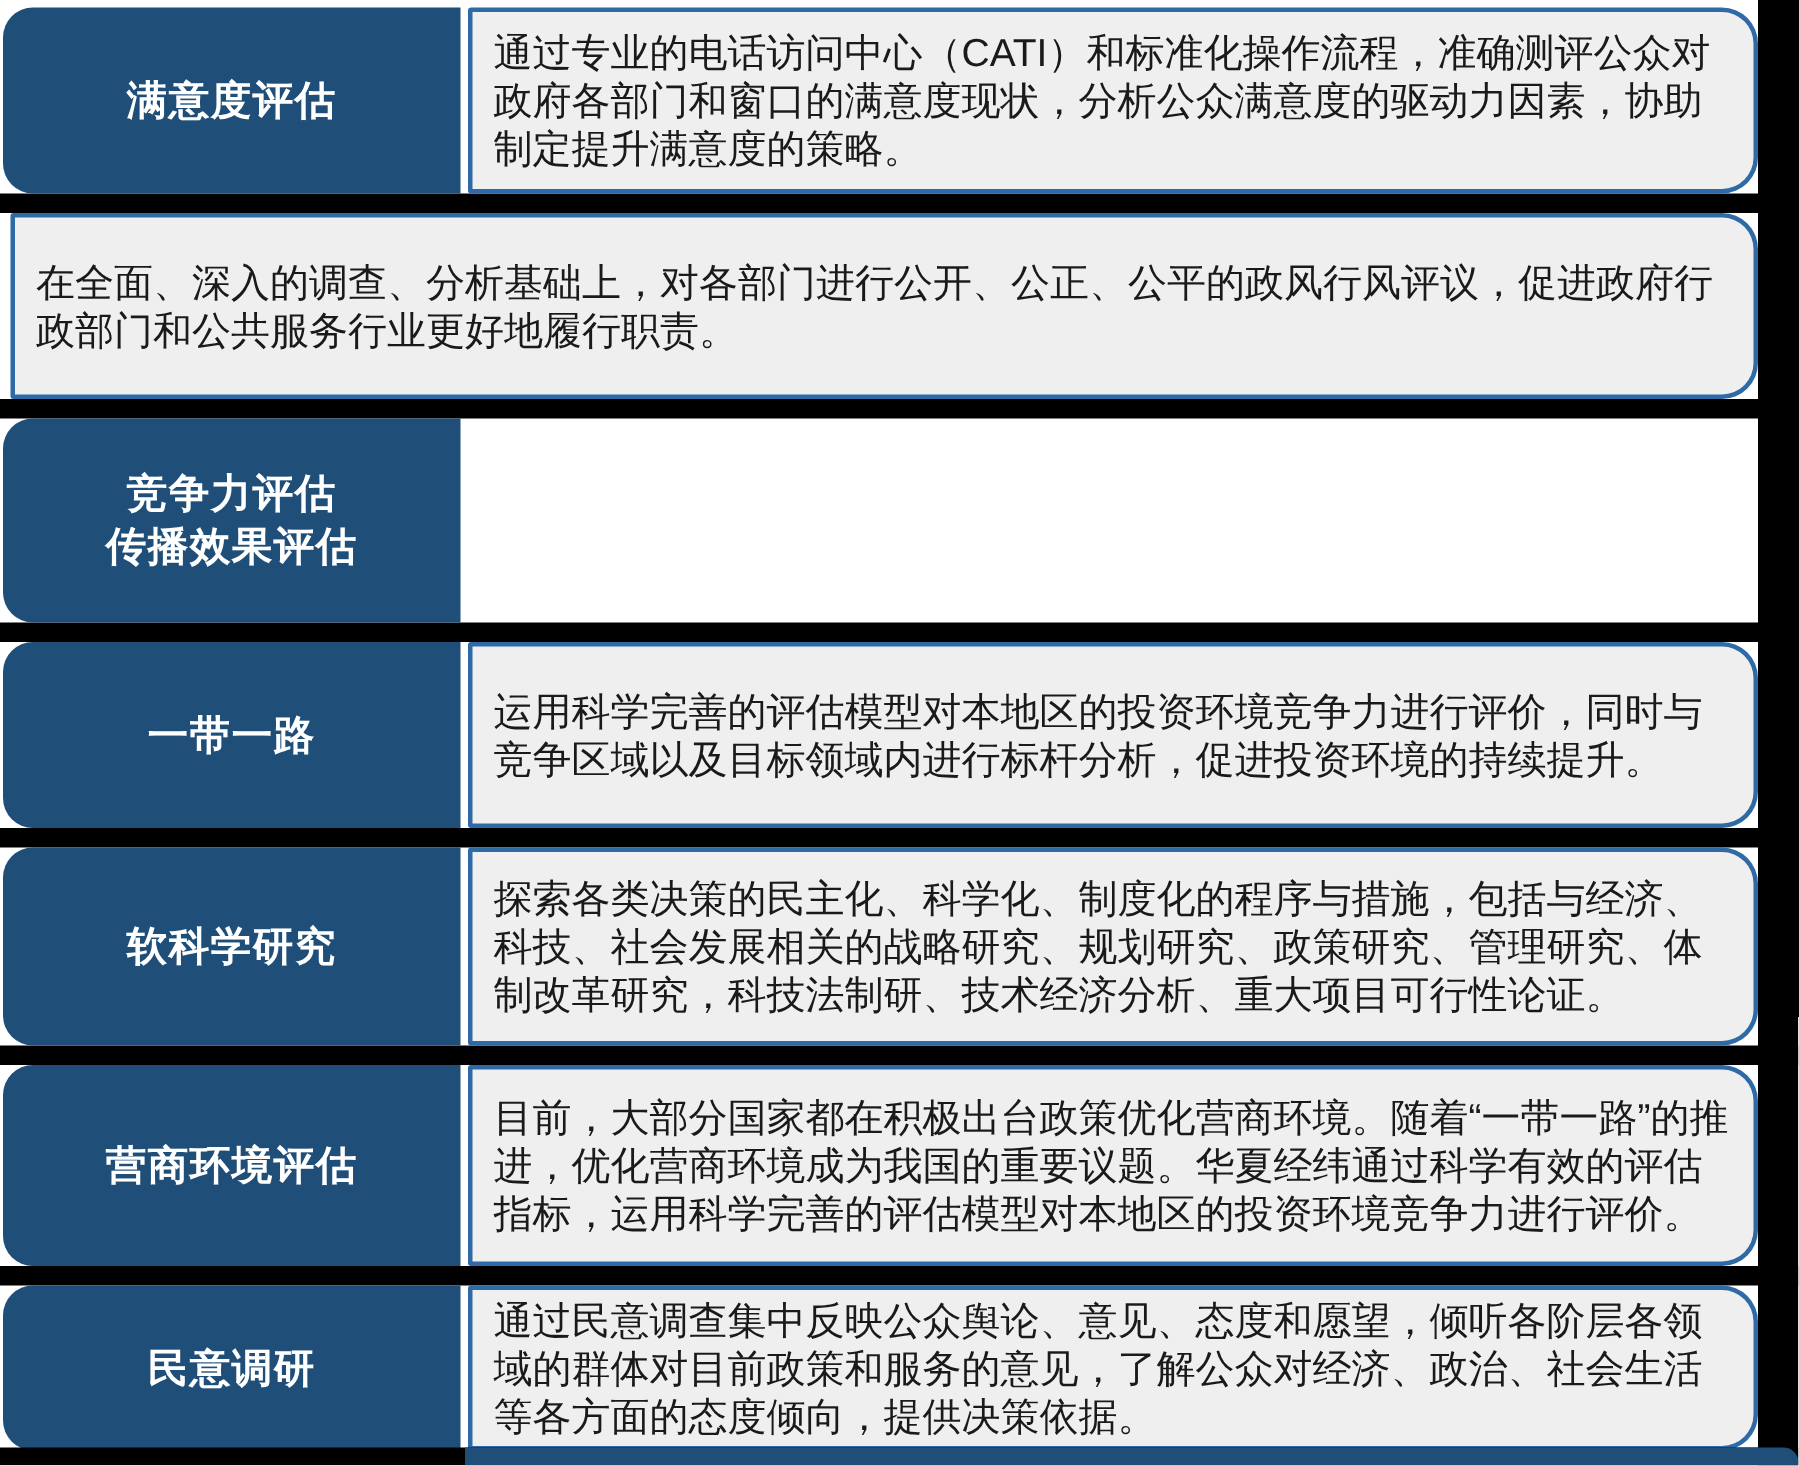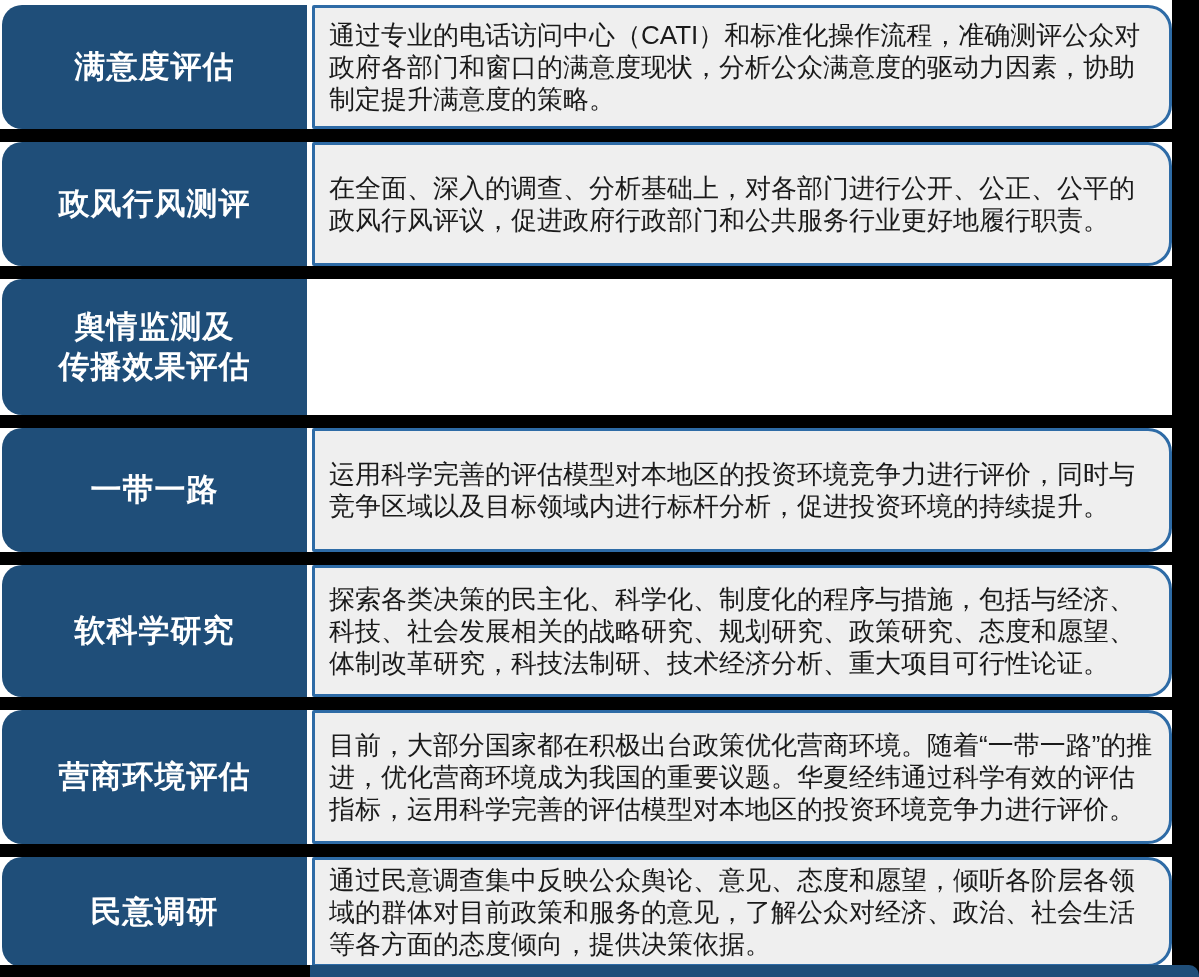--- a/index.html
+++ b/index.html
@@ -40,21 +40,21 @@
     flex:0 0 305px;
     background:var(--label_bg);
     border-radius:20px 0 0 20px;
     display:flex;
     align-items:center;
     justify-content:center;
     text-align:center;
   }
   .label-text{
     color:var(--label_text);
-    font-size:31px;
+    font-size:27px;
     font-weight:bold;
     line-height:1.28;
     letter-spacing:1px;
     white-space:pre-line;
   }
   .desc-panel{
     flex:1 1 auto;
     margin-left:5px;
     background:var(--panel_bg);
     border:3px solid var(--panel_border);
@@ -100,53 +100,50 @@
     <div class="label-box">
       <span class="label-text">满意度评估</span>
     </div>
     <div class="desc-panel">
       <p class="desc-text">通过专业的电话访问中心（CATI）和标准化操作流程，准确测评公众对政府各部门和窗口的满意度现状，分析公众满意度的驱动力因素，协助制定提升满意度的策略。</p>
     </div>
   </div>
   <div class="sep"></div>
 
   <div class="row">
-    <div class="label-box">
-      <span class="label-text">政风行风测评</span>
-    </div>
     <div class="desc-panel">
       <p class="desc-text">在全面、深入的调查、分析基础上，对各部门进行公开、公正、公平的政风行风评议，促进政府行政部门和公共服务行业更好地履行职责。</p>
     </div>
   </div>
   <div class="sep"></div>
 
   <div class="row">
     <div class="label-box">
-      <span class="label-text">舆情监测及
+      <span class="label-text">竞争力评估
 传播效果评估</span>
     </div>
   </div>
   <div class="sep"></div>
 
   <div class="row">
     <div class="label-box">
       <span class="label-text">一带一路</span>
     </div>
     <div class="desc-panel">
       <p class="desc-text">运用科学完善的评估模型对本地区的投资环境竞争力进行评价，同时与竞争区域以及目标领域内进行标杆分析，促进投资环境的持续提升。</p>
     </div>
   </div>
   <div class="sep"></div>
 
   <div class="row">
     <div class="label-box">
       <span class="label-text">软科学研究</span>
     </div>
     <div class="desc-panel">
-      <p class="desc-text">探索各类决策的民主化、科学化、制度化的程序与措施，包括与经济、科技、社会发展相关的战略研究、规划研究、政策研究、态度和愿望、体制改革研究，科技法制研、技术经济分析、重大项目可行性论证。</p>
+      <p class="desc-text">探索各类决策的民主化、科学化、制度化的程序与措施，包括与经济、科技、社会发展相关的战略研究、规划研究、政策研究、管理研究、体制改革研究，科技法制研、技术经济分析、重大项目可行性论证。</p>
     </div>
   </div>
   <div class="sep"></div>
 
   <div class="row">
     <div class="label-box">
       <span class="label-text">营商环境评估</span>
     </div>
     <div class="desc-panel">
       <p class="desc-text">目前，大部分国家都在积极出台政策优化营商环境。随着“一带一路”的推进，优化营商环境成为我国的重要议题。华夏经纬通过科学有效的评估指标，运用科学完善的评估模型对本地区的投资环境竞争力进行评价。</p>

